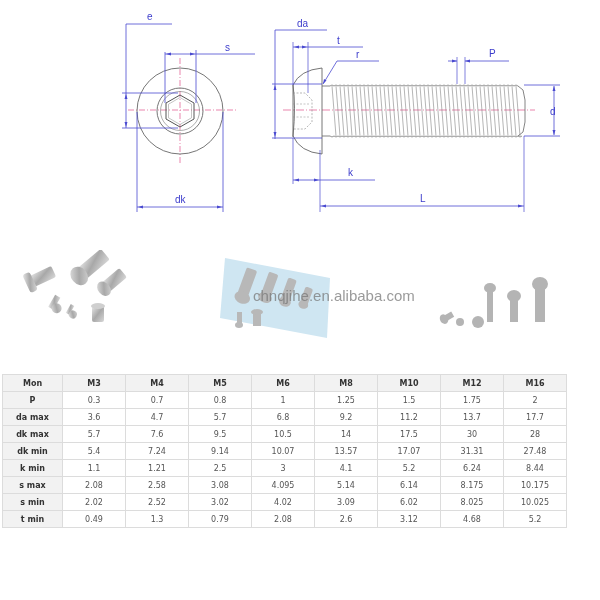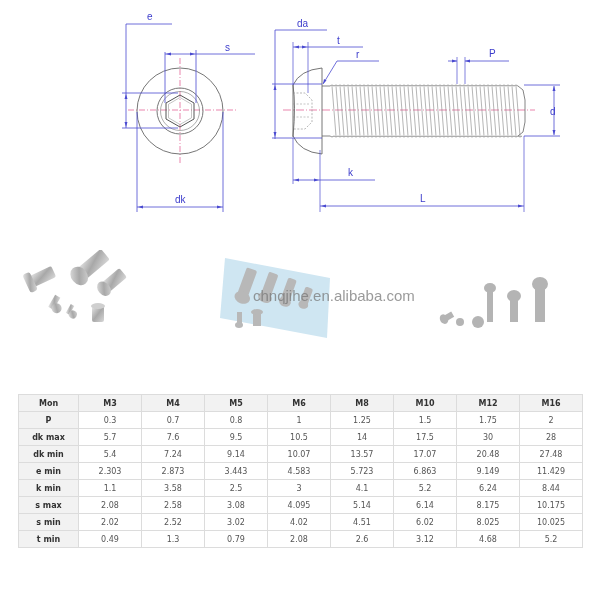--- a/index.html
+++ b/index.html
@@ -2,21 +2,21 @@
 <html><head>
 <meta charset="utf-8">
 <style>
   html,body{margin:0;padding:0;background:#fff;}
   body{width:600px;height:600px;position:relative;overflow:hidden;font-family:"DejaVu Sans",sans-serif;}
   #diagram{position:absolute;left:0;top:0;width:600px;height:230px;}
   .dimlabel{font-family:"Liberation Sans",sans-serif;font-size:10px;fill:#3c3ccc;}
   #photos{position:absolute;left:0;top:230px;width:600px;height:140px;}
   .photo{position:absolute;}
   .watermark{position:absolute;left:222px;top:287px;font-family:"Liberation Sans",sans-serif;font-size:15px;color:rgba(120,120,120,0.75);letter-spacing:0px;margin-left:31px;}
-  #spec-table{position:absolute;left:18px;top:374px;border-collapse:collapse;font-family:"DejaVu Sans",sans-serif;font-size:8px;color:#555;margin-top:20px;}
+  #spec-table{position:absolute;left:2px;top:374px;border-collapse:collapse;font-family:"DejaVu Sans",sans-serif;font-size:8px;color:#555;}
   #spec-table td,#spec-table th{border:1px solid #dcdcdc;height:16px;padding:0;text-align:center;}
   #spec-table th{background:#f2f2f2;font-weight:bold;color:#333;}
   #spec-table td.rowhead{background:#f2f2f2;font-weight:bold;color:#333;width:59px;}
   #spec-table th.corner{width:59px;}
   #spec-table th.col,#spec-table td.val{width:62px;}
 </style>
 </head>
 <body>
 
 <svg id="diagram" viewBox="0 0 600 230" xmlns="http://www.w3.org/2000/svg">
@@ -230,56 +230,56 @@
         <td class="val">0.3</td>
         <td class="val">0.7</td>
         <td class="val">0.8</td>
         <td class="val">1</td>
         <td class="val">1.25</td>
         <td class="val">1.5</td>
         <td class="val">1.75</td>
         <td class="val">2</td>
       </tr>
       <tr>
+        <td class="rowhead">da max</td>
+        <td class="val">3.6</td>
+        <td class="val">4.7</td>
+        <td class="val">5.7</td>
+        <td class="val">6.8</td>
+        <td class="val">9.2</td>
+        <td class="val">11.2</td>
+        <td class="val">13.7</td>
+        <td class="val">17.7</td>
+      </tr>
+      <tr>
         <td class="rowhead">dk max</td>
         <td class="val">5.7</td>
         <td class="val">7.6</td>
         <td class="val">9.5</td>
         <td class="val">10.5</td>
         <td class="val">14</td>
         <td class="val">17.5</td>
         <td class="val">30</td>
         <td class="val">28</td>
       </tr>
       <tr>
         <td class="rowhead">dk min</td>
         <td class="val">5.4</td>
         <td class="val">7.24</td>
         <td class="val">9.14</td>
         <td class="val">10.07</td>
         <td class="val">13.57</td>
         <td class="val">17.07</td>
-        <td class="val">20.48</td>
+        <td class="val">31.31</td>
         <td class="val">27.48</td>
-      </tr>
-      <tr>
-        <td class="rowhead">e min</td>
-        <td class="val">2.303</td>
-        <td class="val">2.873</td>
-        <td class="val">3.443</td>
-        <td class="val">4.583</td>
-        <td class="val">5.723</td>
-        <td class="val">6.863</td>
-        <td class="val">9.149</td>
-        <td class="val">11.429</td>
       </tr>
       <tr>
         <td class="rowhead">k min</td>
         <td class="val">1.1</td>
-        <td class="val">3.58</td>
+        <td class="val">1.21</td>
         <td class="val">2.5</td>
         <td class="val">3</td>
         <td class="val">4.1</td>
         <td class="val">5.2</td>
         <td class="val">6.24</td>
         <td class="val">8.44</td>
       </tr>
       <tr>
         <td class="rowhead">s max</td>
         <td class="val">2.08</td>
@@ -290,21 +290,21 @@
         <td class="val">6.14</td>
         <td class="val">8.175</td>
         <td class="val">10.175</td>
       </tr>
       <tr>
         <td class="rowhead">s min</td>
         <td class="val">2.02</td>
         <td class="val">2.52</td>
         <td class="val">3.02</td>
         <td class="val">4.02</td>
-        <td class="val">4.51</td>
+        <td class="val">3.09</td>
         <td class="val">6.02</td>
         <td class="val">8.025</td>
         <td class="val">10.025</td>
       </tr>
       <tr>
         <td class="rowhead">t min</td>
         <td class="val">0.49</td>
         <td class="val">1.3</td>
         <td class="val">0.79</td>
         <td class="val">2.08</td>

